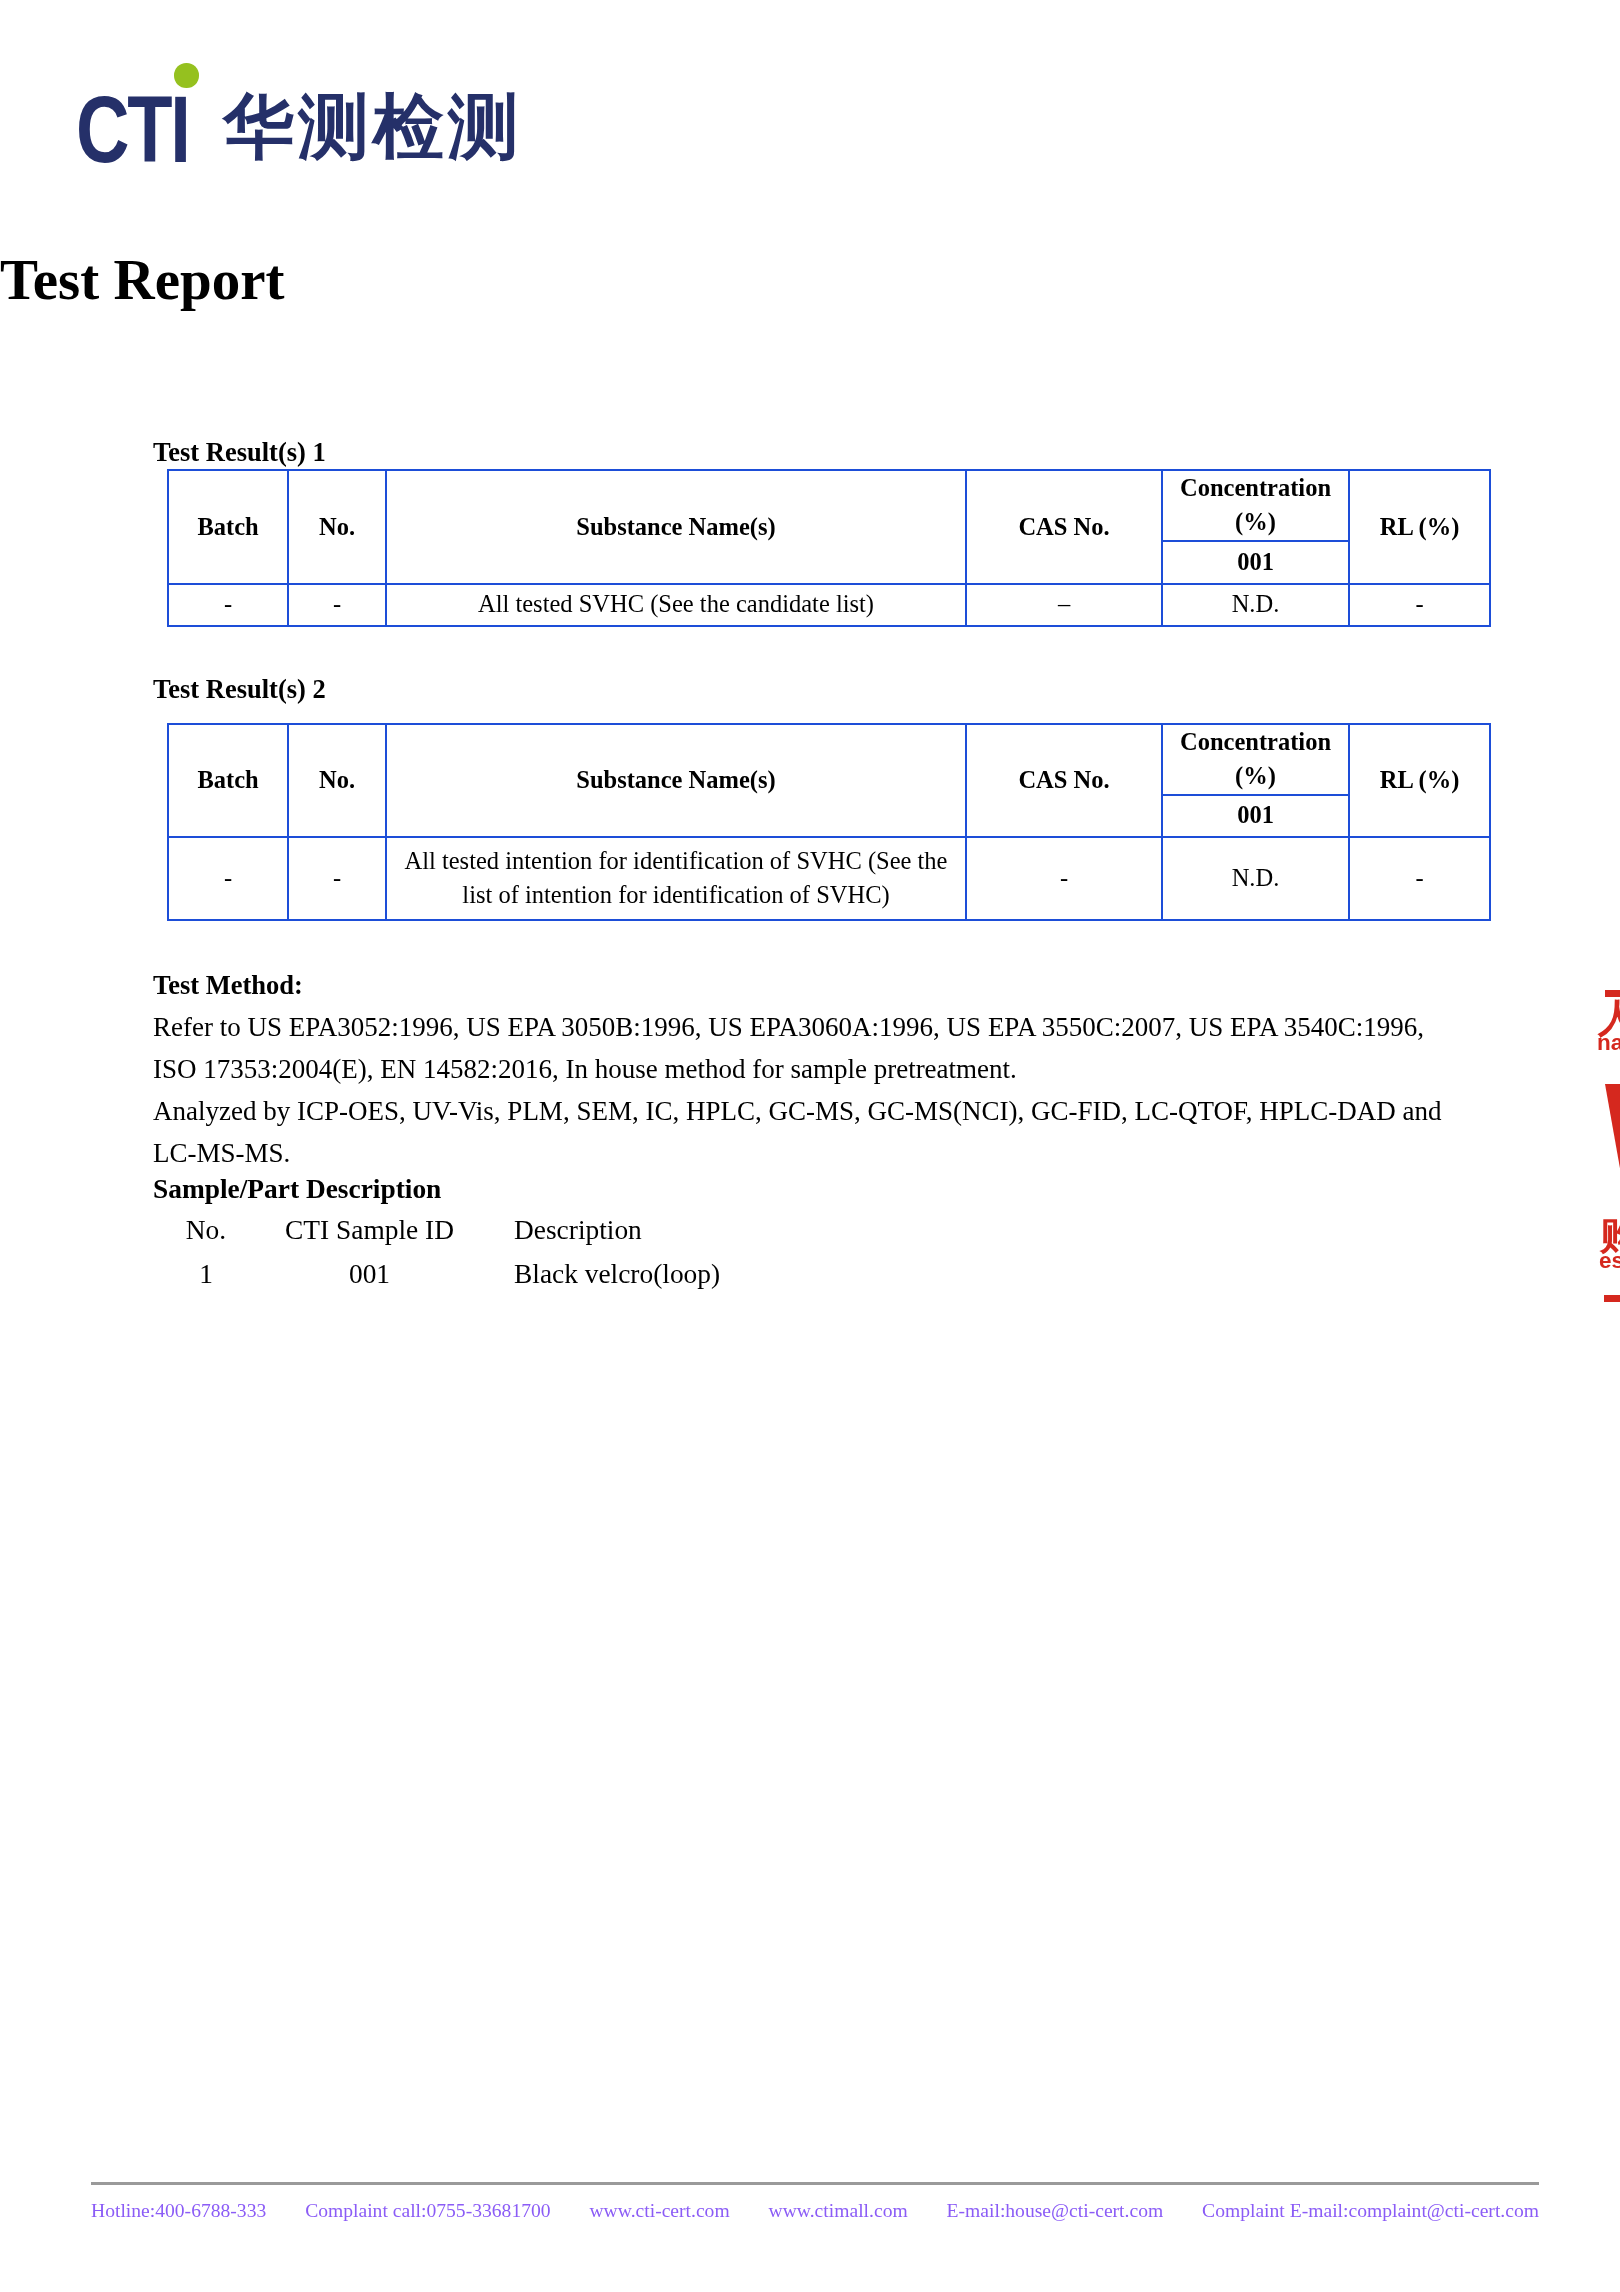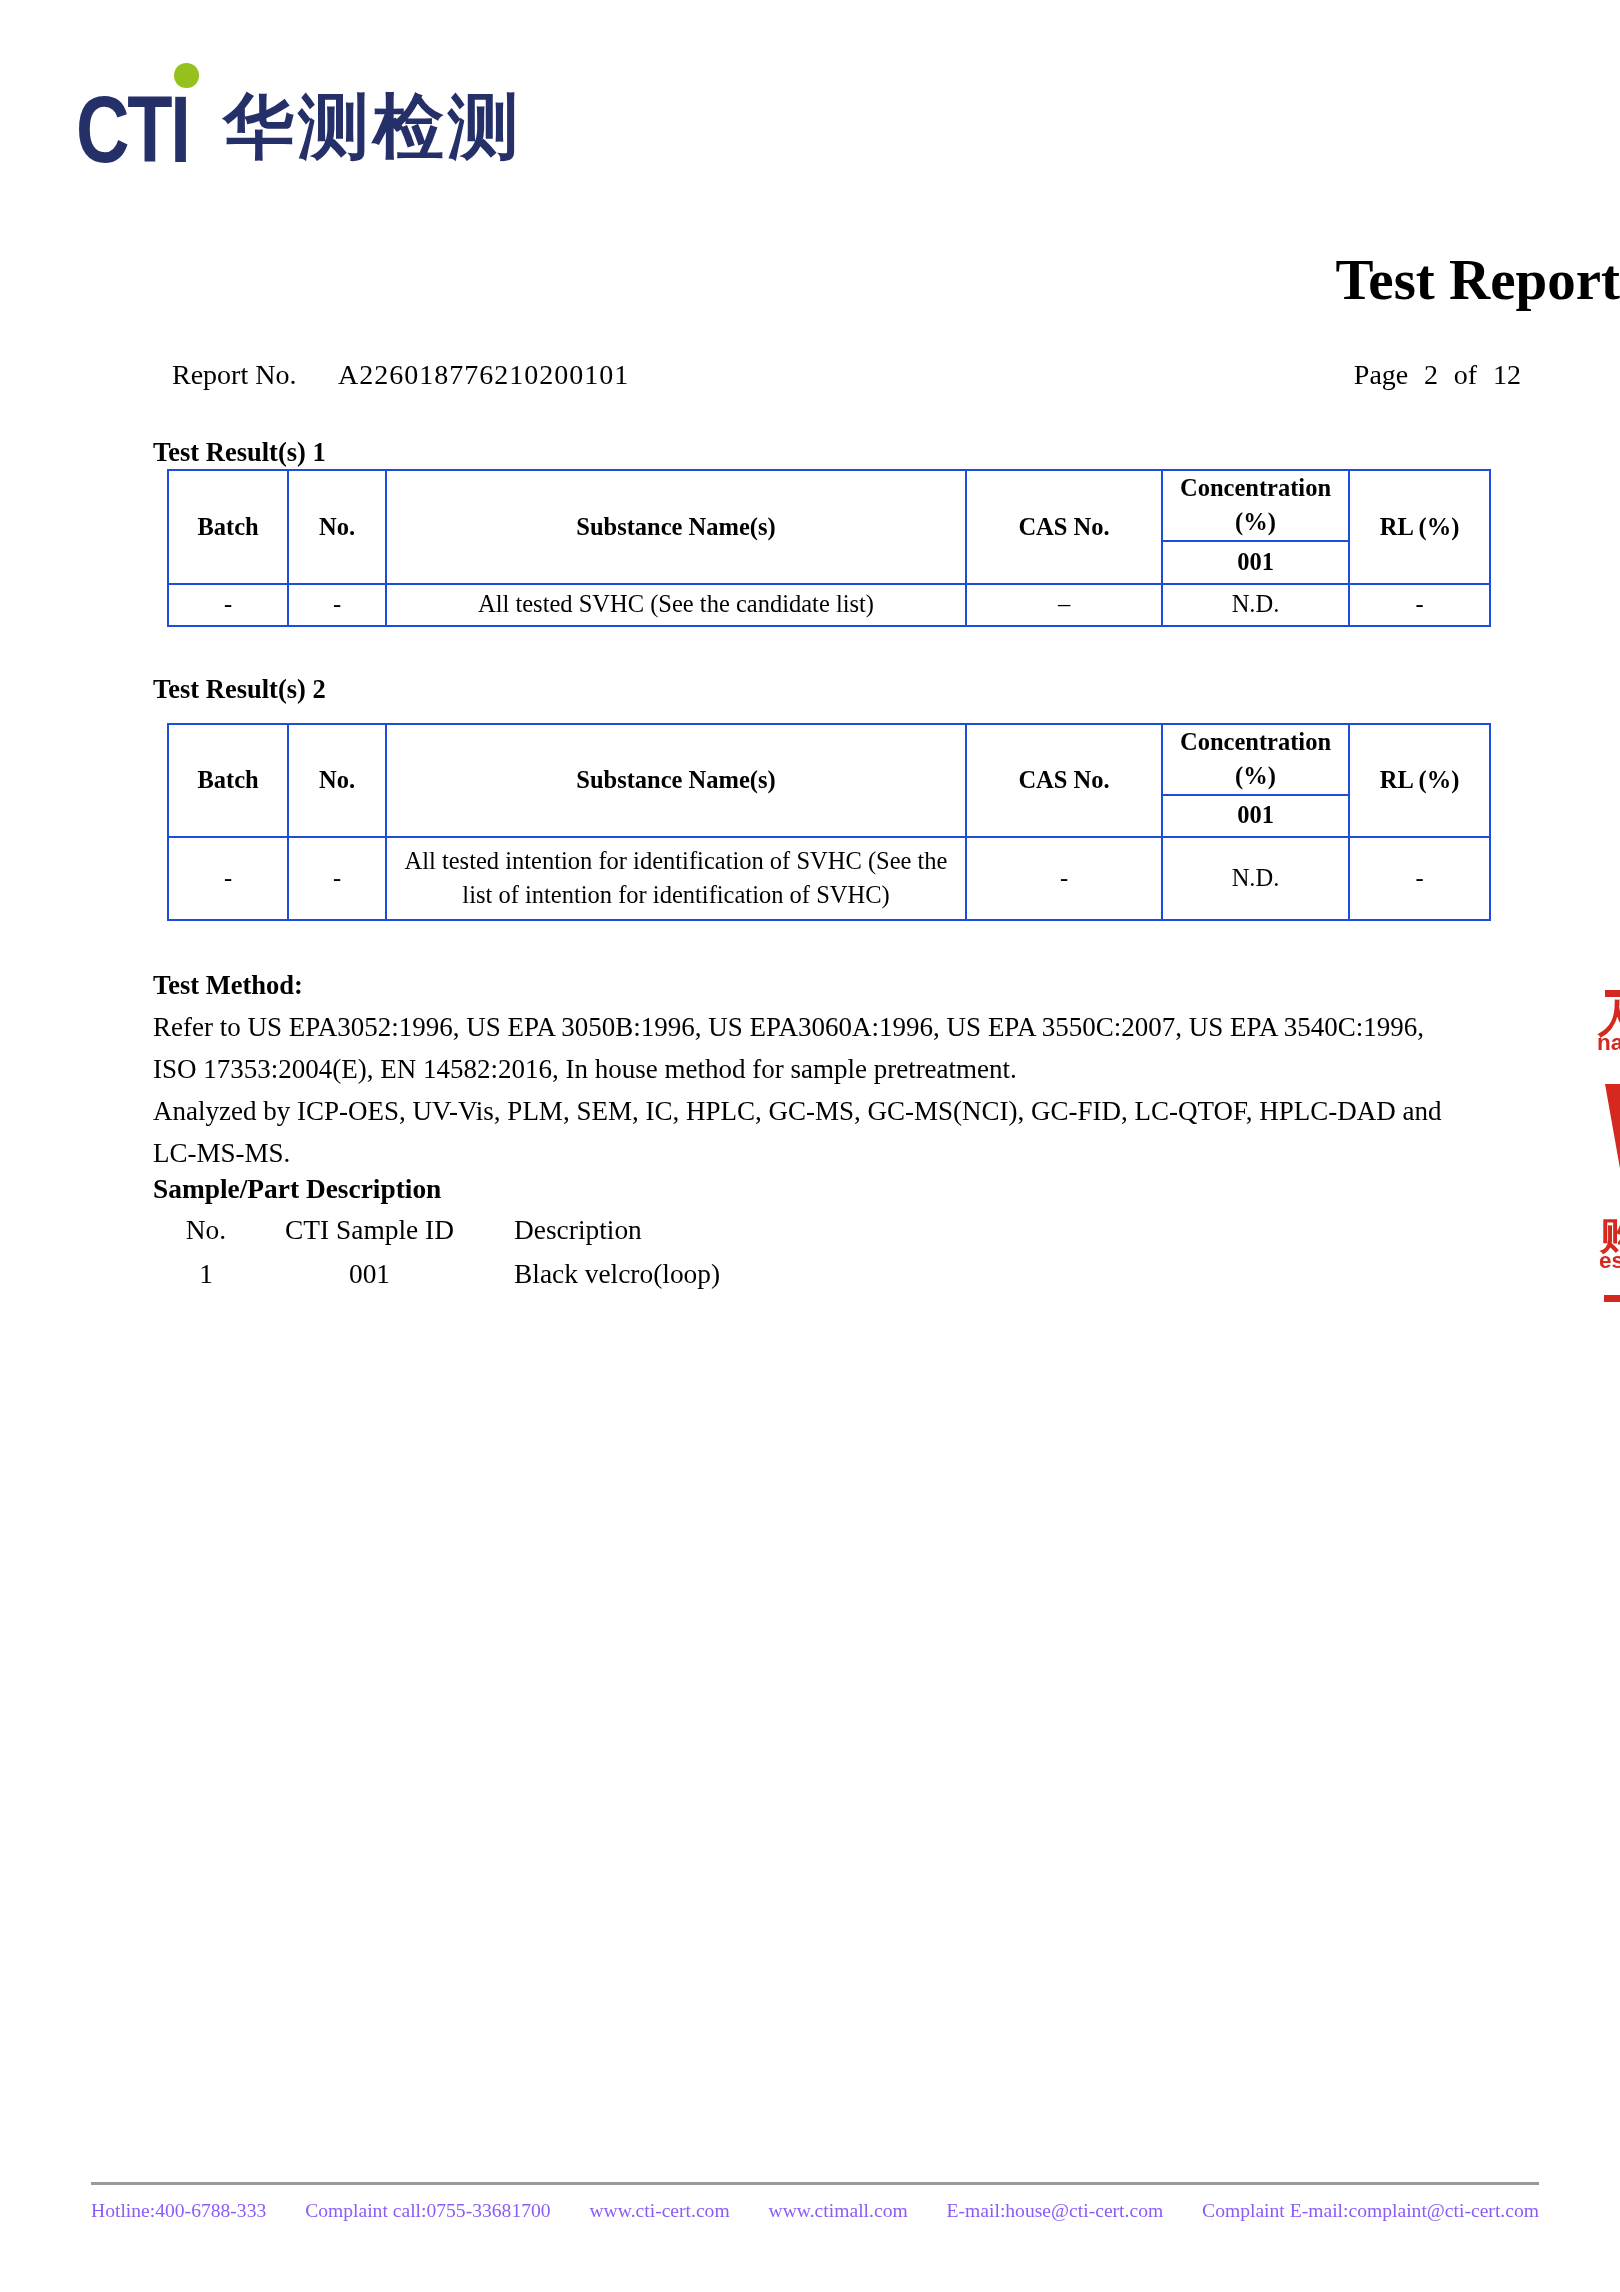--- a/index.html
+++ b/index.html
@@ -39,21 +39,21 @@
     font-weight: 700;
     font-size: 71px;
     line-height: 1.05;
     color: #253069;
     letter-spacing: 3.9px;
   }
 
   
   .doc-title {
     left: 0; right: 0; top: 247px;
-    text-align: right;
+    text-align: left;
     font-size: 57px;
     font-weight: 700;
   }
   .report-line { top: 359px; left: 0; right: 0; height: 33px; font-size: 28px; }
   .report-label { position: absolute; left: 172px; }
   .report-number { position: absolute; left: 338px; letter-spacing: 1px; }
   .page-label { position: absolute; right: 99px; word-spacing: 8.8px; }
 
   
   .sec-heading { left: 153px; font-size: 26.5px; font-weight: 700; }
@@ -115,25 +115,20 @@
 <body>
 
 <div id="page">
 
   <div class="abs logo-cti">CTI</div>
   <div class="abs logo-dot"></div>
   <div class="abs logo-cn">华测检测</div>
 
   <div class="abs doc-title">Test Report</div>
 
-  <div class="abs report-line">
-    <span class="report-label">Report No.</span>
-    <span class="report-number">A226018776210200101</span>
-    <span class="page-label">Page 2 of 12</span>
-  </div>
 
   <div class="abs sec-heading" style="top:416px;margin-top:21px;">Test Result(s) 1</div>
   <table class="result-table" style="top:469px;">
     <colgroup>
       <col style="width:120px">
         <col style="width:98px">
         <col style="width:580px">
       <col style="width:196px">
         <col style="width:187px">
         <col style="width:141px">

